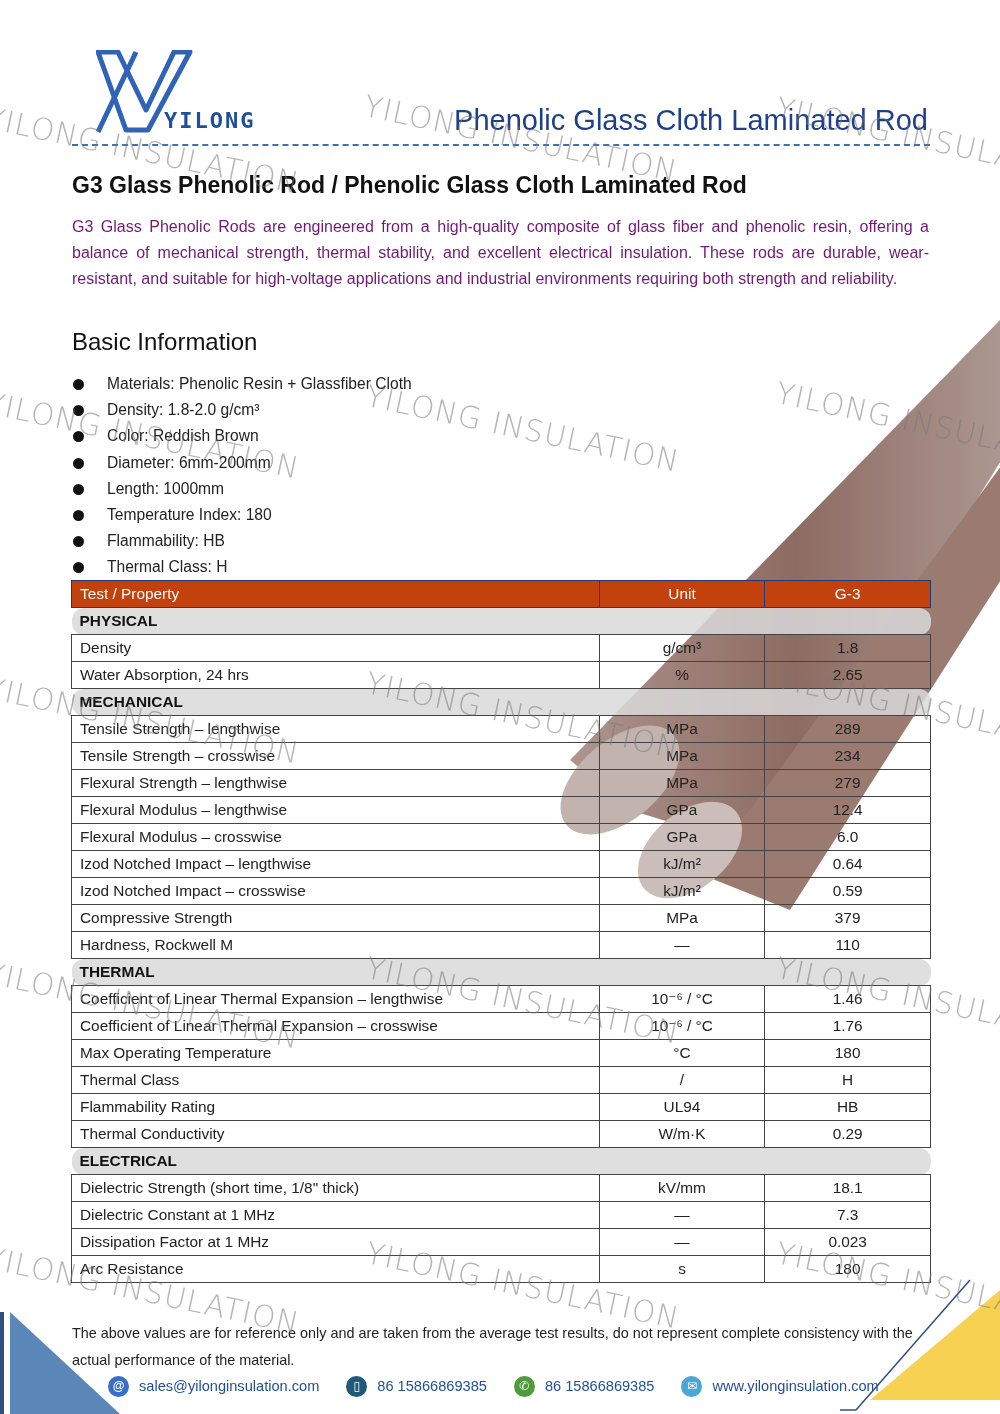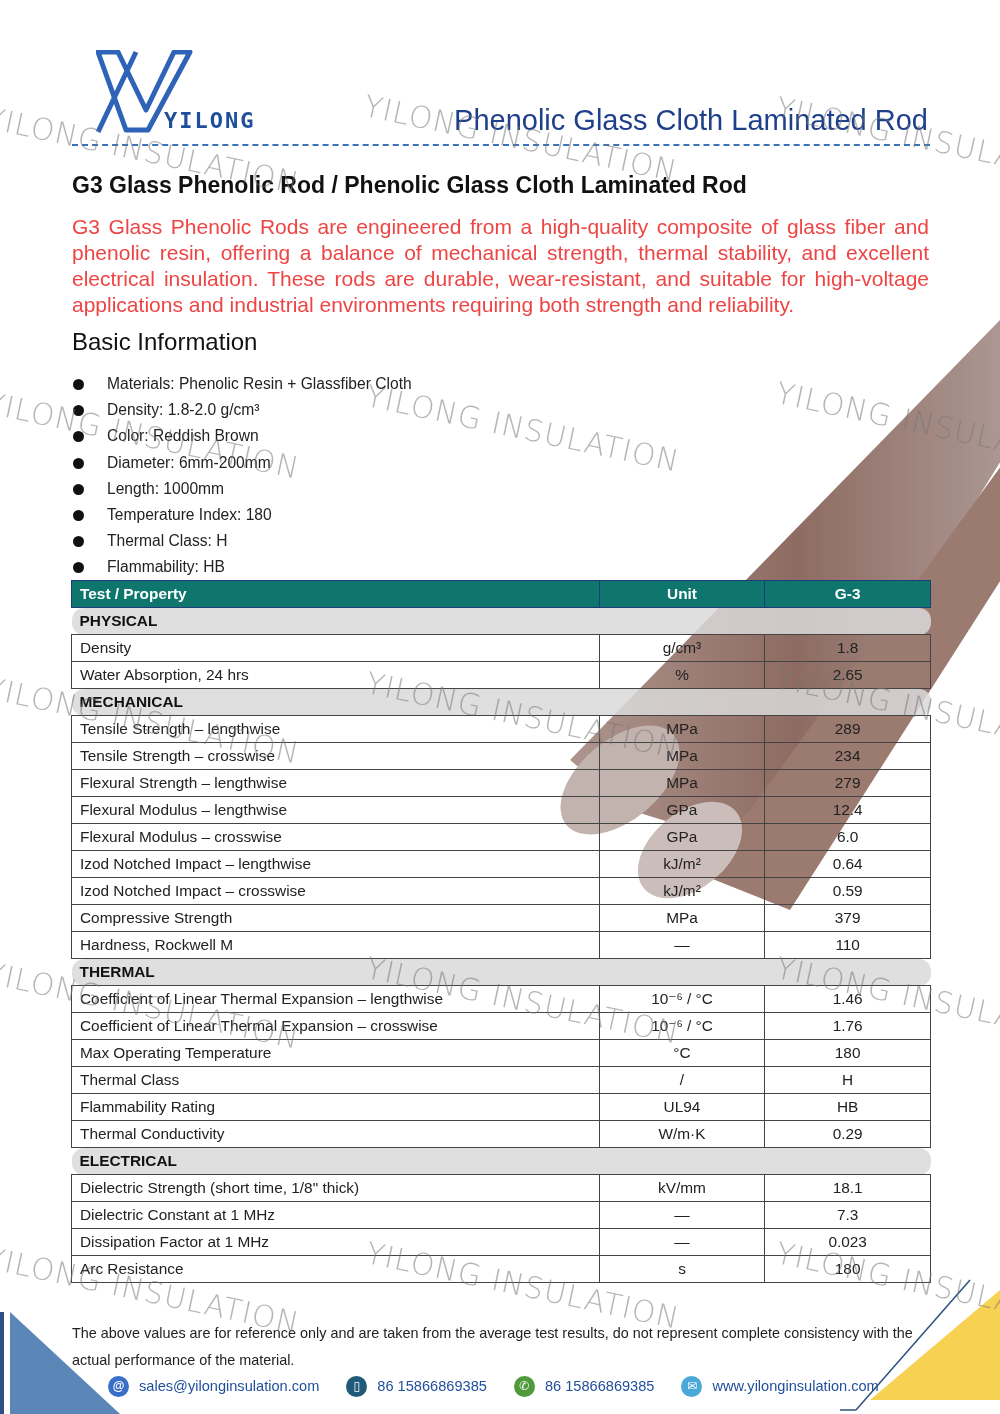--- a/index.html
+++ b/index.html
@@ -8,33 +8,33 @@
   .page { position: absolute; inset: 0; }
 
   
   .logo { position: absolute; left: 96px; top: 50px; width: 100px; height: 85px; }
   .logo-word { position: absolute; left: 164px; top: 108px; font-family: "DejaVu Sans Mono", monospace; font-weight: bold;
                font-size: 22px; letter-spacing: 2px; color: #1f4f9a; }
   .dash-line { position: absolute; left: 72px; top: 144px; width: 858px; border-top: 2px dashed #3b72b8; }
   .header-title { position: absolute; right: 72px; top: 104px; font-size: 29px; font-weight: normal; color: #1e3f8a; }
 
   .doc-title { position: absolute; left: 72px; top: 172px; font-size: 23px; font-weight: bold; color: #111; }
-  .intro { position: absolute; left: 72px; top: 214px; width: 857px; font-size: 21px; line-height: 26px; text-align: justify; color: #ef4444; }
+  .intro { position: absolute; left: 72px; top: 214px; width: 857px; font-size: 16px; line-height: 26px; text-align: justify; color: #701a75; }
 
   .section-title { position: absolute; left: 72px; top: 328px; font-size: 24px; font-weight: normal; color: #111; }
   .bullets { position: absolute; left: 72px; top: 371px; margin: 0; padding: 0; list-style: none; }
   .bullets li { height: 26.2px; line-height: 26px; font-size: 15.6px; color: #222; position: relative; padding-left: 35px; }
   .bullets li .dot { position: absolute; left: 1px; top: 8px; width: 11px; height: 11px; border-radius: 50%; background: #111; }
 
   
   .rod { position: absolute; left: 460px; top: 290px; width: 560px; height: 720px; pointer-events: none; }
 
   
   .spec-table { position: absolute; left: 71px; top: 580px; width: 860px; border-collapse: collapse; font-size: 15.4px; }
-  .spec-table th { background: #0f766e; color: #fff; font-weight: bold; height: 26px; padding: 0 8px; border: 1px solid #1f3a78; }
+  .spec-table th { background: #c2410c; color: #fff; font-weight: normal; height: 26px; padding: 0 8px; border: 1px solid #1f3a78; }
   .spec-table th.c1 { text-align: left; }
   .spec-table th.c2, .spec-table th.c3 { text-align: center; border-left: 1px solid #555; }
   .spec-table td { height: 26px; padding: 0 8px; border: 1px solid #444; color: #222; background: rgba(255,255,255,0.0); }
   .spec-table td.c2, .spec-table td.c3 { text-align: center; }
   .spec-table tr.cat td { background: rgba(217,217,217,0.85); font-weight: bold; color: #111; border-left: none; border-right: none; border-radius: 12px; }
   .c1 { width: 512px; } .c2 { width: 149px; } .c3 { width: 149px; }
 
   .disclaimer { position: absolute; left: 72px; top: 1320px; width: 860px; font-size: 14.4px; line-height: 27px; color: #222; }
 
   
@@ -79,22 +79,22 @@
   <div class="intro">G3 Glass Phenolic Rods are engineered from a high-quality composite of glass fiber and phenolic resin, offering a balance of mechanical strength, thermal stability, and excellent electrical insulation. These rods are durable, wear-resistant, and suitable for high-voltage applications and industrial environments requiring both strength and reliability.</div>
 
   <div class="section-title">Basic Information</div>
   <ul class="bullets" id="bullets">
       <li><span class="dot"></span><span>Materials: Phenolic Resin + Glassfiber Cloth</span></li>
       <li><span class="dot"></span><span>Density: 1.8-2.0 g/cm³</span></li>
       <li><span class="dot"></span><span>Color: Reddish Brown</span></li>
       <li><span class="dot"></span><span>Diameter: 6mm-200mm</span></li>
       <li><span class="dot"></span><span>Length: 1000mm</span></li>
       <li><span class="dot"></span><span>Temperature Index: 180</span></li>
+      <li><span class="dot"></span><span>Flammability: HB</span></li>
       <li><span class="dot"></span><span>Thermal Class: H</span></li>
-      <li><span class="dot"></span><span>Flammability: HB</span></li>
     </ul>
 
   <table class="spec-table">
     <thead>
       <tr>
         <th class="c1">Test / Property</th>
         <th class="c2">Unit</th>
         <th class="c3">G-3</th>
       </tr>
     </thead>

